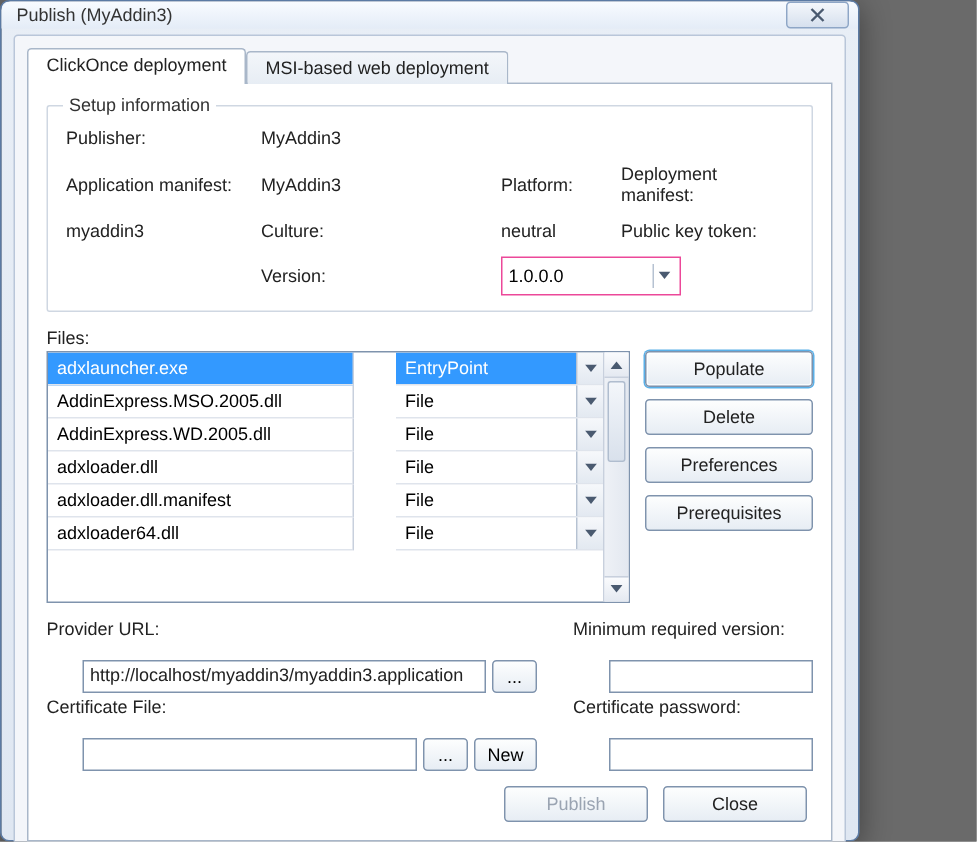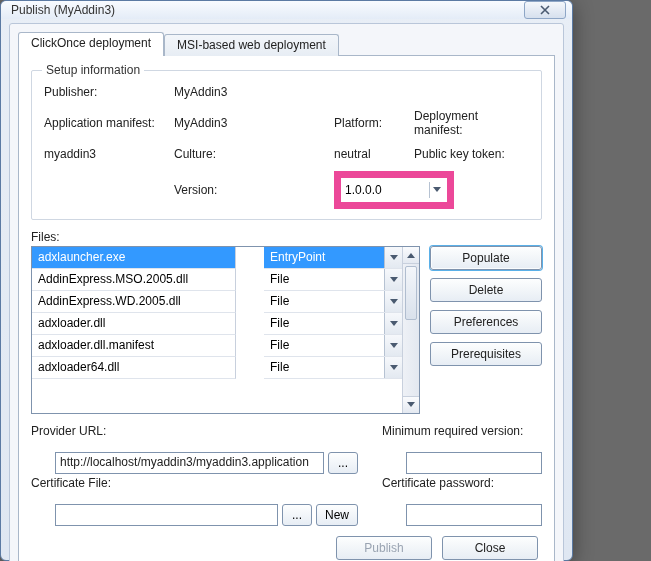--- a/index.html
+++ b/index.html
@@ -13,21 +13,21 @@
 .tabs { display: flex; height: 24px; margin-top: 2px; }
 .tab { padding: 3px 12px 0 12px; border: 1px solid #a9b7c9; background: linear-gradient(#fdfefe, #eef2f7); border-bottom: none; border-radius: 3px 3px 0 0; margin-right: 0; cursor: default; color: #222; position: relative; }
 .tab.active { background: #fff; z-index: 2; }
 .tab.inactive { background: linear-gradient(#f3f6fa, #e7edf4); margin-top: 2px; height: 22px;}
 .tab-body { flex: 1; background: #fff; border: 1px solid #a9b7c9; margin-top: -1px; padding: 10px 12px 10px 12px; display: flex; flex-direction: column; }
 .fieldset { border: 1px solid #cfd7e2; border-radius: 2px; padding: 8px 12px 10px 12px; margin-top: 4px; position: relative; }
 .fieldset .legend { position: absolute; top: -8px; left: 10px; background: #fff; padding: 0 4px; color: #333; }
 .grid-setup { display: grid; grid-template-columns: 130px 160px 80px 1fr; row-gap: 10px; align-items: center; margin-top: 6px; }
 .lbl { color: #222; }
 .val { color: #222; }
-.version-select { width: 120px; height: 21px; border: 7px solid #ec4899; background: #fff; display: flex; align-items: center; padding: 12px 4px; justify-content: space-between; }
+.version-select { width: 120px; height: 21px; border: 1px solid #ec4899; background: #fff; display: flex; align-items: center; padding: 12px 4px; justify-content: space-between; }
 .dd-arrow { width: 14px; height: 16px; border-left: 1px solid #b6c2d2; display: flex; align-items: center; justify-content: center; }
 .dd-arrow svg { width: 8px; height: 6px; }
 .files-section { margin-top: 10px; display: flex; flex-direction: column; flex: 1; }
 .files-label { margin-bottom: 2px; color: #222; }
 .files-row { display: flex; gap: 10px; flex: 1; min-height: 168px; }
 .file-table { flex: 1; border: 1px solid #7f93ad; background: #fff; position: relative; display: flex; flex-direction: column; }
 .file-header { display: flex; height: 22px; background: linear-gradient(#fdfdfe, #eef1f6); border-bottom: 1px solid #c8d0dd; }
 .file-header .hcell { padding: 3px 6px; border-right: 1px solid #c8d0dd; color: #222; }
 .hcell.name { flex: 1; }
 .hcell.type { width: 138px; border-right: none; }

